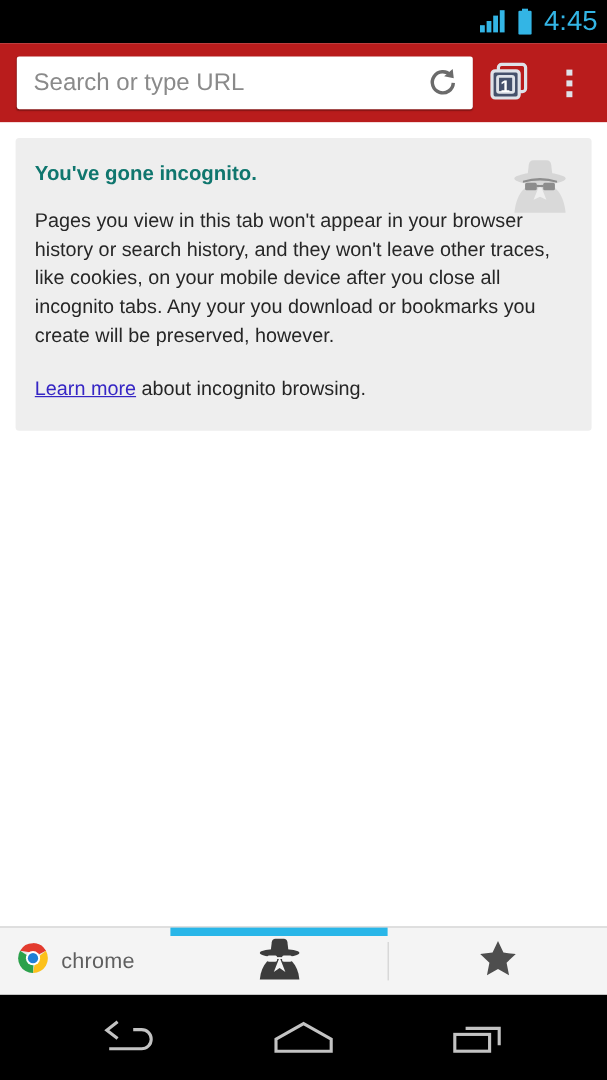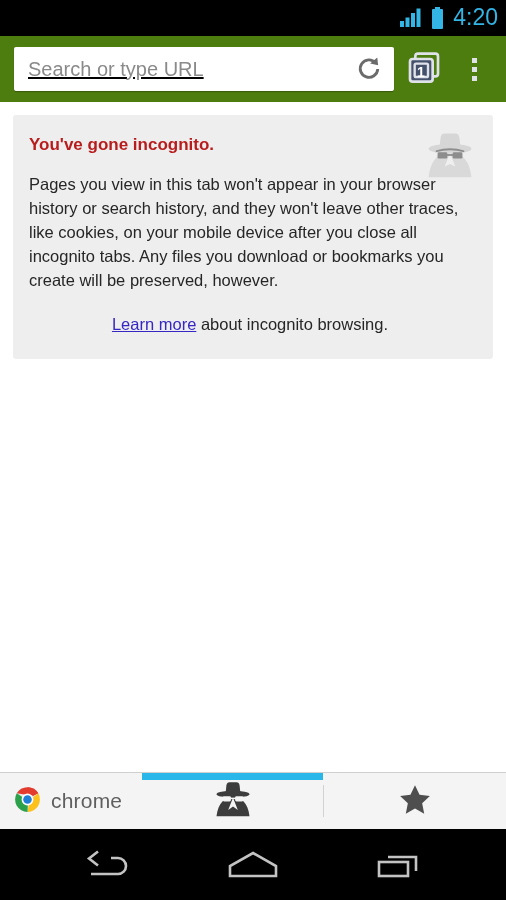--- a/index.html
+++ b/index.html
@@ -45,26 +45,25 @@
     position: relative;
     top: -1px;
   }
 
   
   #browser-toolbar {
     position: absolute;
     top: 36px; left: 0;
     width: 506px;
     height: 66px;
-    background: #4d7c0f;
+    background: #b91c1c;
     display: flex;
     align-items: center;
     box-sizing: border-box;
     padding: 0 8px 0 14px;
-    text-decoration: underline;
   }
   #omnibox {
     flex: 1 1 auto;
     height: 44px;
     background: #ffffff;
     border-radius: 2px;
     display: flex;
     align-items: center;
     box-shadow: 0 1px 1px rgba(0,0,0,0.28);
     padding: 0 6px 0 14px;
@@ -131,31 +130,31 @@
     top: 13px;
     width: 480px;
     background: #eeeeee;
     border-radius: 3px;
     box-sizing: border-box;
     padding: 20px 22px 22px 16px;
   }
   #card-heading {
     font-size: 17px;
     font-weight: bold;
-    color: #b91c1c;
+    color: #0f766e;
     margin: 0 0 18px 0;
     line-height: 1.2;
   }
   .card-para {
     font-size: 16.5px;
     color: #262626;
     line-height: 1.45;
     margin: 0 0 20px 0;
   }
-  .card-para.last { margin-bottom: 0; text-align: center; }
+  .card-para.last { margin-bottom: 0; }
   .card-para b { font-weight: normal; }
   #learn-more-link {
     color: #3626c4;
     text-decoration: underline;
   }
   #incognito-watermark {
     position: absolute;
     right: 14px;
     top: 16px;
     width: 58px;
@@ -176,21 +175,21 @@
     align-items: stretch;
   }
   #bottom-brand {
     flex: 0 0 142px;
     display: flex;
     align-items: center;
     padding-left: 14px;
     box-sizing: border-box;
   }
   #brand-label {
-    font-size: 21px;
+    font-size: 18px;
     color: #5f5f5f;
     margin-left: 10px;
     letter-spacing: 0.2px;
   }
   #bottom-tab-incognito {
     flex: 0 0 181px;
     position: relative;
     display: flex;
     align-items: center;
     justify-content: center;
@@ -246,21 +245,21 @@
         <rect x="11" y="5" width="4" height="14" fill="#33b5e5"></rect>
         <rect x="16.5" y="0.5" width="4" height="18.5" fill="#33b5e5"></rect>
       </svg>
     </span>
     <span class="sb-icon">
       <svg width="13" height="22" viewBox="0 0 13 22">
         <rect x="4" y="0" width="5" height="2.5" fill="#33b5e5"></rect>
         <rect x="1" y="2" width="11" height="20" rx="1" fill="#33b5e5"></rect>
       </svg>
     </span>
-    <span id="status-time">4:20</span>
+    <span id="status-time">4:45</span>
   </div>
 
   <div id="browser-toolbar">
 
     <div id="omnibox">
       <span id="omnibox-text">Search or type URL</span>
       <span id="reload-button">
         <svg width="30" height="30" viewBox="0 0 24 24">
           <path d="M17.3 7.1A7 7 0 1 0 19 12" fill="none" stroke="#6b6b6b" stroke-width="2.3" stroke-linecap="butt"></path>
           <polygon points="18.6,2.8 19.3,9.0 12.9,7.6" fill="#6b6b6b"></polygon>
@@ -300,21 +299,21 @@
 
         <rect x="18" y="24" width="11" height="7" rx="1.5" fill="#8d8d8d"></rect>
         <rect x="35" y="24" width="11" height="7" rx="1.5" fill="#8d8d8d"></rect>
         <rect x="28.5" y="26" width="7" height="2" fill="#8d8d8d"></rect>
 
         <path d="M16 22 Q32 17 48 22 L48 24 Q32 19.5 16 24 Z" fill="#8d8d8d"></path>
       </svg>
 
       <p id="card-heading">You've gone incognito.</p>
 
-      <p class="card-para"><span>Pages you view in this tab won't appear in your browser history or search history, and they won't leave other traces, like cookies, on your mobile device after you close </span><b>all</b><span> incognito tabs. Any files you download or bookmarks you create will be preserved, however.</span></p>
+      <p class="card-para"><span>Pages you view in this tab won't appear in your browser history or search history, and they won't leave other traces, like cookies, on your mobile device after you close </span><b>all</b><span> incognito tabs. Any your you download or bookmarks you create will be preserved, however.</span></p>
 
 
       <p class="card-para last"><a id="learn-more-link" href="#">Learn more</a><span> about incognito browsing.</span></p>
     </div>
   </div>
 
   <div id="bottom-bar">
 
     <div id="bottom-brand">
       <span>

